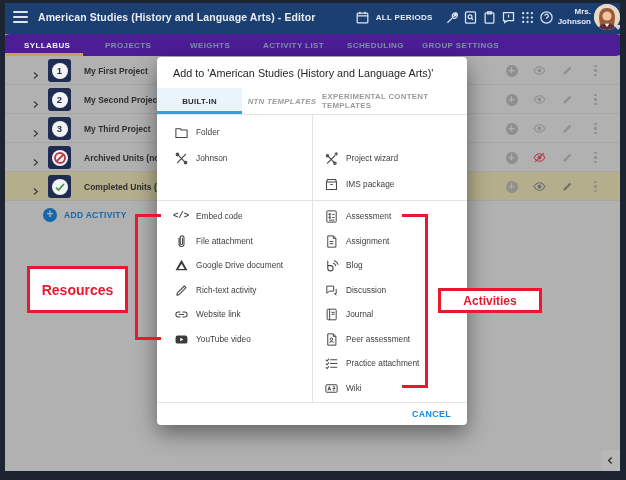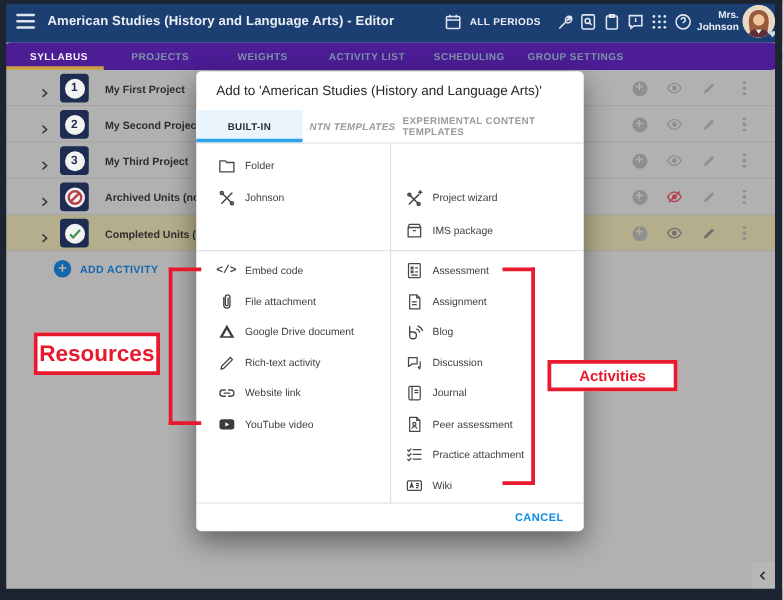--- a/index.html
+++ b/index.html
@@ -75,21 +75,21 @@
   .mitem .mic svg { width:15px; height:15px; }
   .mitem.right .mic { margin-left:11px; }
   .mitem .mlbl { margin-left:7px; font-size:8.3px; color:#3d3d3d; white-space:nowrap; }
   .glyph { font-family:"Liberation Mono", monospace; font-size:9px; font-weight:bold; color:#3c3c3c; }
   .m-footer { position:absolute; left:0; top:345px; width:310px; height:23px; display:flex; align-items:center; justify-content:flex-end; }
   .cancel-btn { margin-right:16px; color:#0a8ce8; font-size:8.8px; font-weight:bold; letter-spacing:.4px; cursor:pointer; background:none; border:none; font-family:inherit; }
 
   
   .ann { z-index:50; position:absolute; }
   .ann-box { border:3px solid #e8192e; background:#ffffff; color:#e8192e; font-weight:bold; display:flex; align-items:center; justify-content:center; }
-  .res-box { left:27px; top:266px; width:101px; height:34px; font-size:18px; }
+  .res-box { left:27px; top:266px; width:101px; height:47px; font-size:14px; }
   .act-box { left:438px; top:288px; width:104px; height:25px; font-size:12px; }
   .ann-line { background:#e8192e; }
   .res-line { left:135px; top:214px; width:3px; height:126px; }
   .res-tick-top { left:135px; top:214px; width:26px; height:3px; }
   .res-tick-bot { left:135px; top:337px; width:26px; height:3px; }
   .act-line { left:425px; top:214px; width:3px; height:174px; }
   .act-tick-top { left:402px; top:214px; width:26px; height:3px; }
   .act-tick-bot { left:402px; top:385px; width:26px; height:3px; }
 </style>
 </head>

